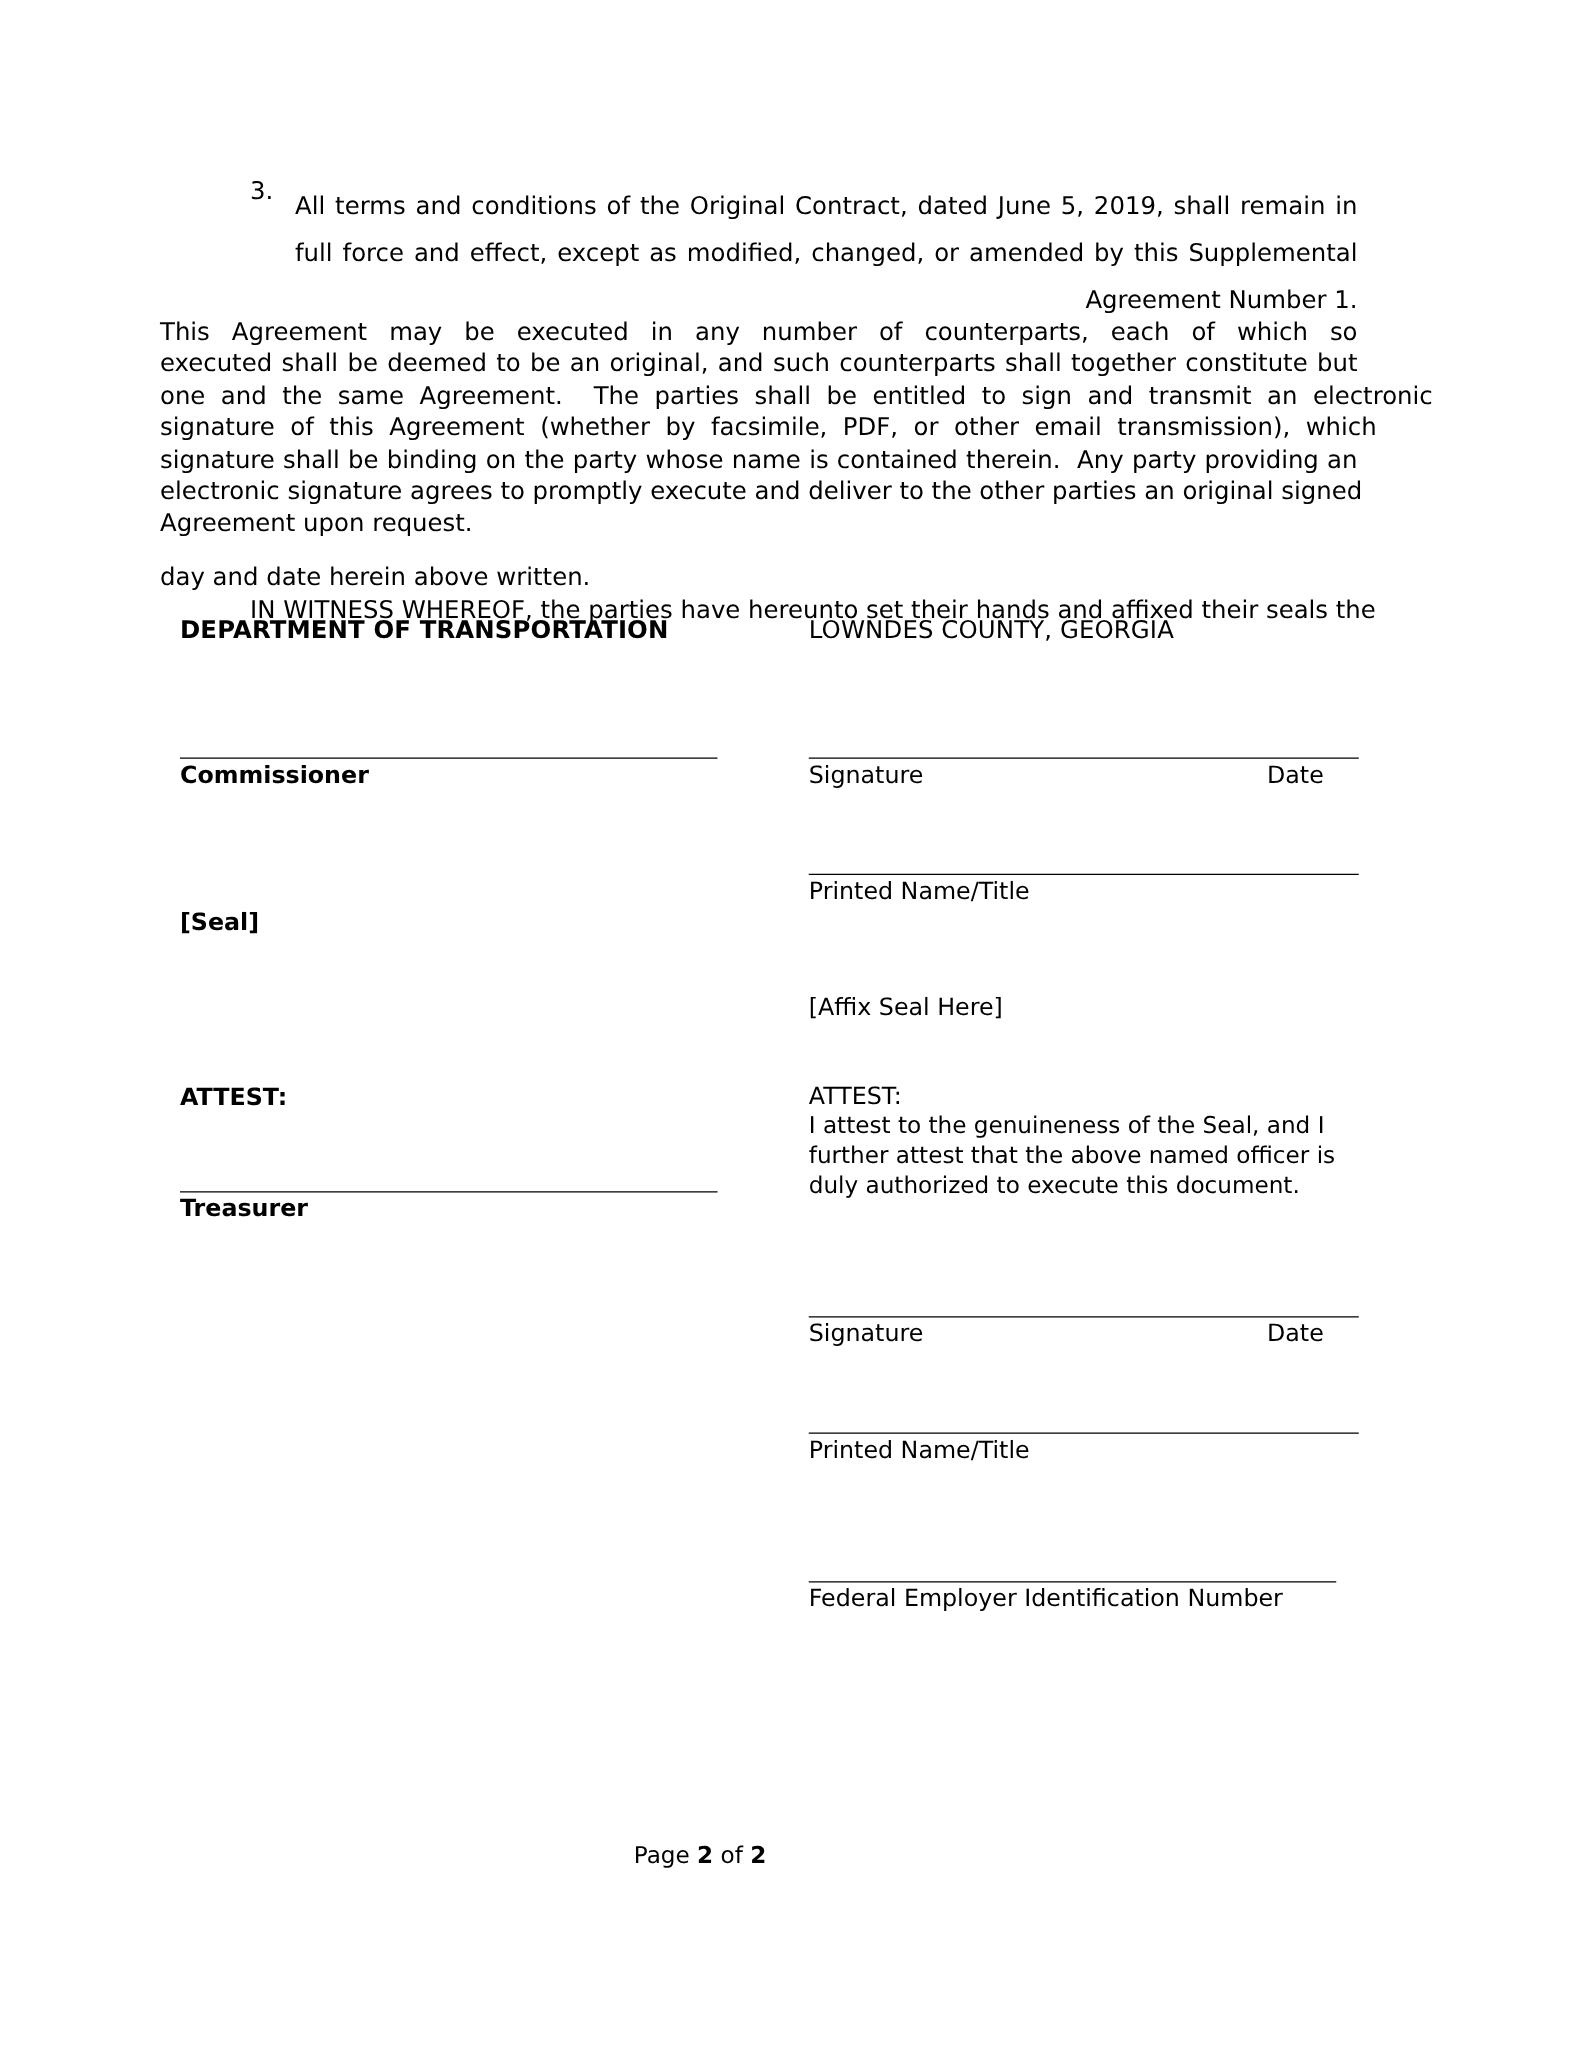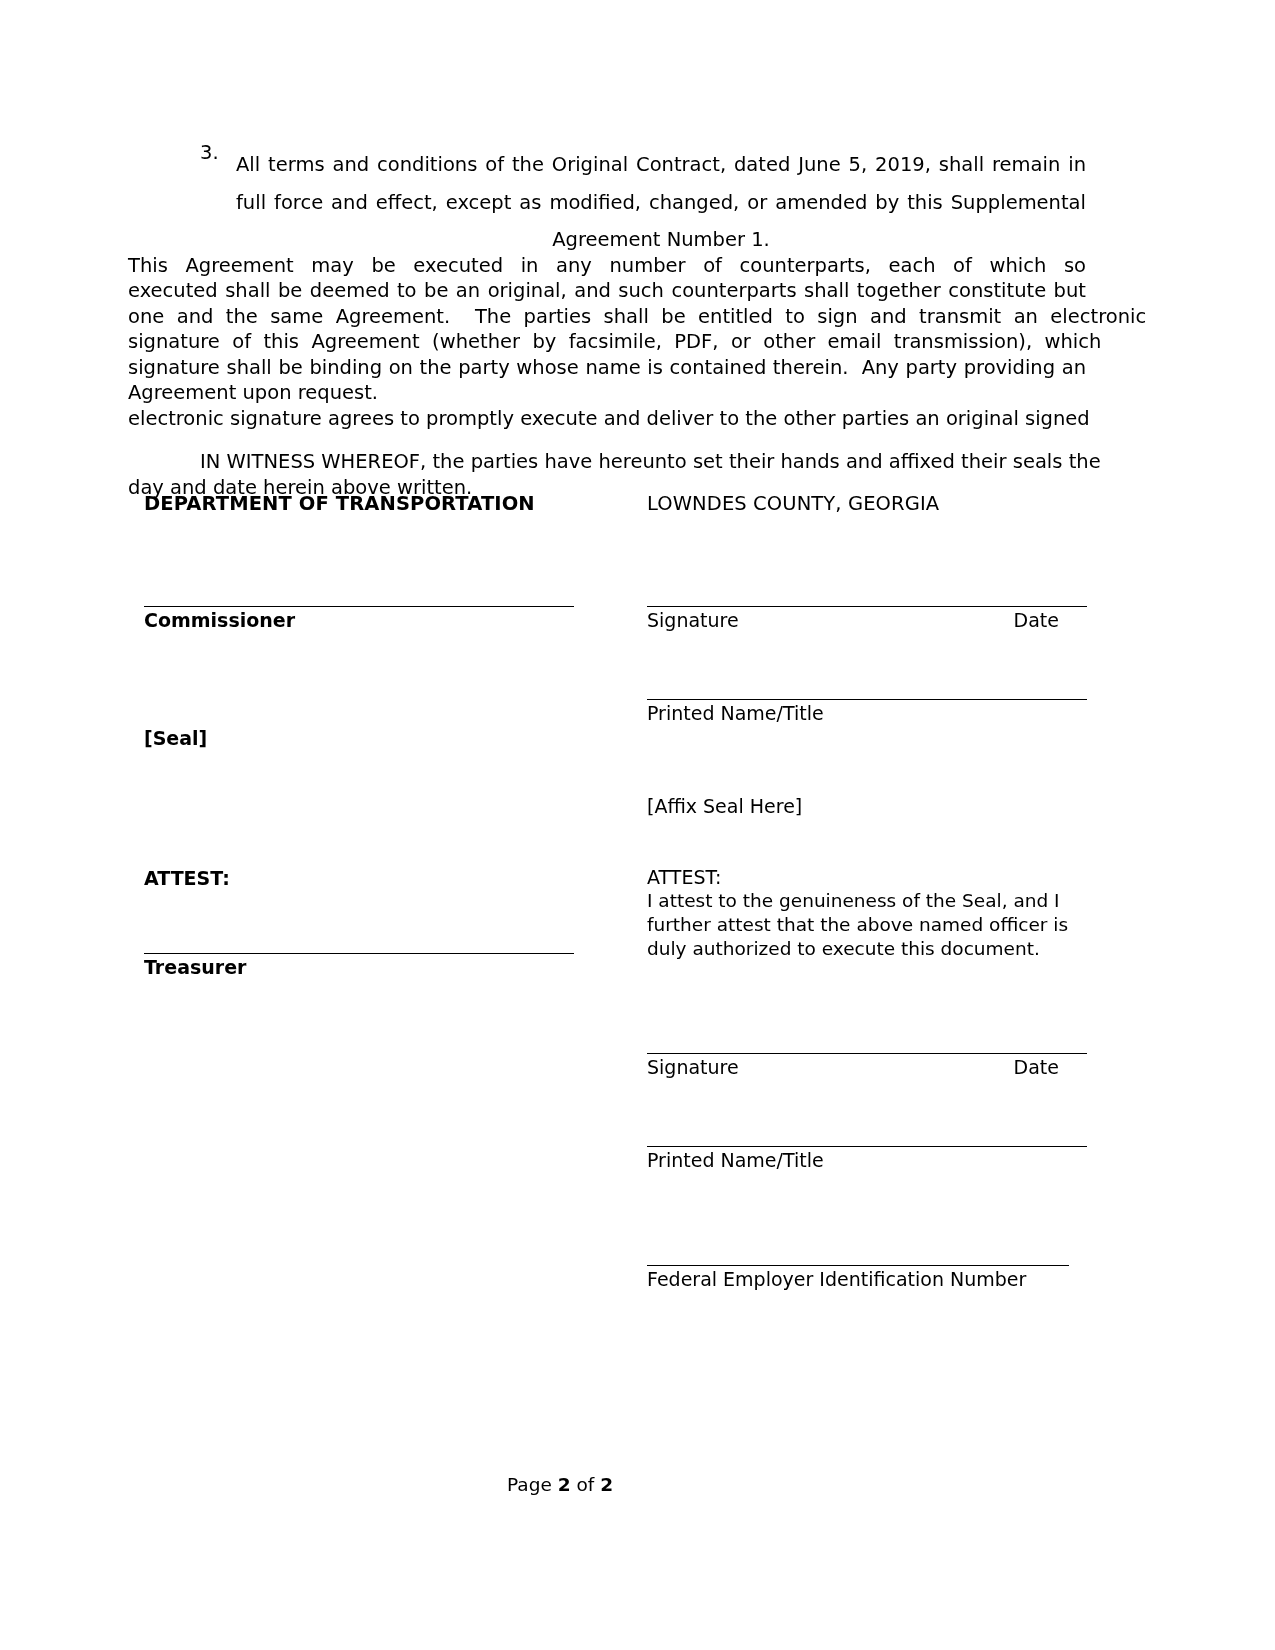--- a/index.html
+++ b/index.html
@@ -53,21 +53,21 @@
   }
   .numbered-item .item-body > span {
     display: block;
     margin-top: 12px;
   }
   .numbered-item .item-body .just {
     text-align: justify;
     text-align-last: justify;
   }
   .numbered-item .item-body .last {
-    text-align: center;
+    text-align: right;
   }
 
   .para {
     font-size: 19.5px;
     line-height: 25.5px;
     margin-top: 0;
   }
   .para .ln {
     display: block;
     text-align: justify;
@@ -162,27 +162,27 @@
         <span class="last">Agreement Number 1.</span>
       </div>
     </div>
 
     <div class="para">
       <span class="ln">This  Agreement  may  be  executed  in  any  number  of  counterparts,  each  of  which  so</span>
       <span class="ln">executed shall be deemed to be an original, and such counterparts shall together constitute but</span>
       <span class="ln">one  and  the  same  Agreement.    The  parties  shall  be  entitled  to  sign  and  transmit  an  electronic</span>
       <span class="ln">signature  of  this  Agreement  (whether  by  facsimile,  PDF,  or  other  email  transmission),  which</span>
       <span class="ln">signature shall be binding on the party whose name is contained therein.  Any party providing an</span>
+      <span class="ln">electronic signature agrees to promptly execute and deliver to the other parties an original signed</span>
       <span class="ln last">Agreement upon request.</span>
-      <span class="ln">electronic signature agrees to promptly execute and deliver to the other parties an original signed</span>
     </div>
 
     <div class="para" style="margin-top:18px">
+      <span class="ln last">day and date herein above written.</span>
       <span class="ln" style="padding-left:72px">IN WITNESS WHEREOF, the parties have hereunto set their hands and affixed their seals the</span>
-      <span class="ln last">day and date herein above written.</span>
     </div>
 
   </div>
 
   <div class="sig-area">
 
     <div class="col-left">
 
       <div class="heading">DEPARTMENT OF TRANSPORTATION</div>
 

